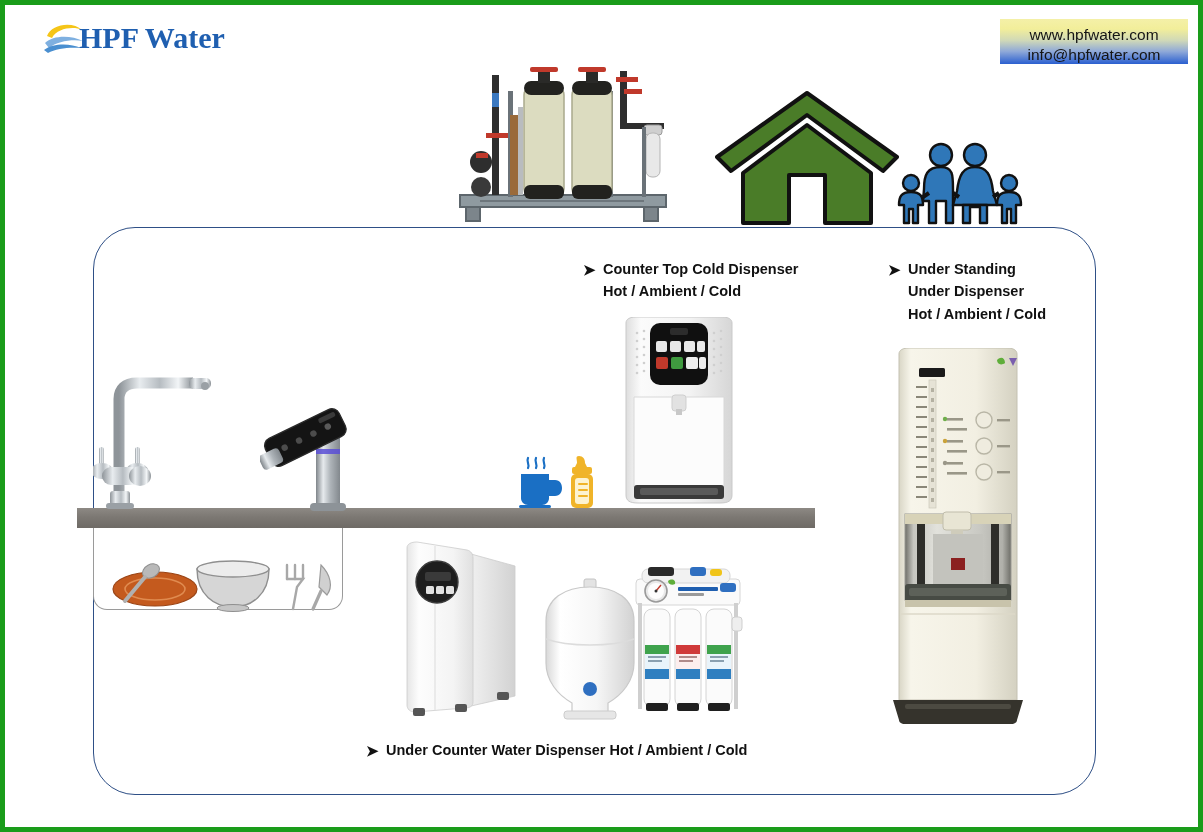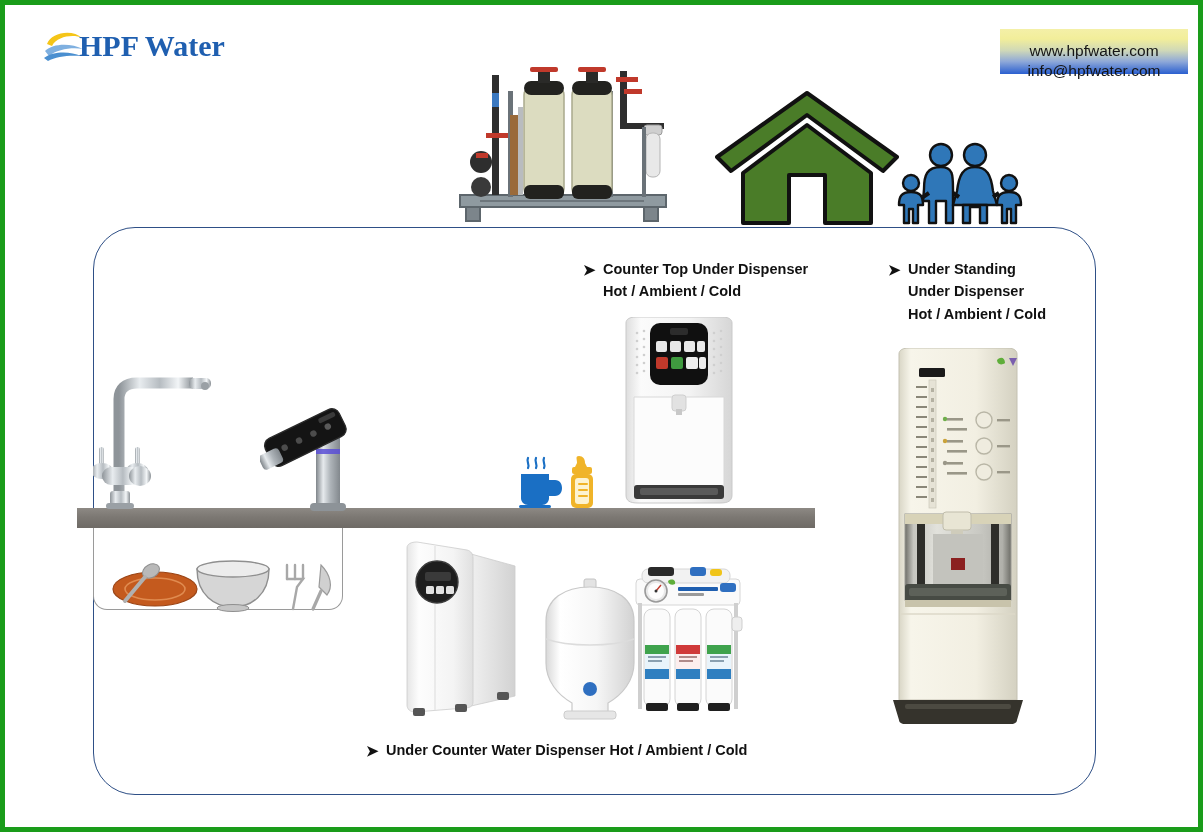--- a/index.html
+++ b/index.html
@@ -14,45 +14,45 @@
     width: 1203px;
     height: 832px;
     background: #ffffff;
     border: 5px solid #1a9c1a;
     overflow: hidden;
   }
 
   
   #logo {
     position: absolute;
-    left: 38px; top: 18px;
+    left: 38px; top: 10px;
     width: 230px; height: 46px;
     display: flex; align-items: center;
   }
   #logo-mark { width: 44px; height: 38px; flex: 0 0 44px; }
   #logo-text {
     font-family: "Liberation Serif", serif;
     font-weight: bold;
     font-size: 30px;
     color: #1f5fb0;
     letter-spacing: 0px;
     margin-left: -8px;
     white-space: nowrap;
   }
 
   
   #contact-badge {
     position: absolute;
-    right: 10px; top: 24px;
+    right: 10px; top: 14px;
     width: 188px; height: 45px;
     background: linear-gradient(to bottom,
         #f4f0a8 0%, #f2ee9a 22%, #cfd8b8 48%,
         #8fa9d8 72%, #2a5fd0 100%);
     text-align: center;
-    padding-top: 12px;
+    padding-top: 6px;
     line-height: 1.28;
   }
   #contact-badge .line {
     font-size: 15.5px;
     color: #151515;
     font-family: "Liberation Sans", sans-serif;
     white-space: nowrap;
   }
 
   
@@ -208,21 +208,21 @@
       <path d="M114 57 C104 57, 102 62, 102 70 L107 70 L107 88 L112 88 L112 74 L116 74 L116 88 L121 88 L121 70 L126 70 C126 62, 124 57, 114 57 Z"></path>
 
       <path d="M28 62 L34 58 M58 58 L64 62 M98 62 L104 58" stroke-width="4" fill="none"></path>
     </g>
   </svg>
 
   <div id="panel"></div>
 
   <div class="heading" id="head-counter-top">
     <span class="bullet">➤</span>
-    <div>Counter Top Under Dispenser</div>
+    <div>Counter Top Cold Dispenser</div>
     <div>Hot / Ambient / Cold</div>
   </div>
 
   <div class="heading" id="head-free-standing">
     <span class="bullet">➤</span>
     <div>Under Standing</div>
     <div>Under Dispenser</div>
     <div>Hot / Ambient / Cold</div>
   </div>
 

